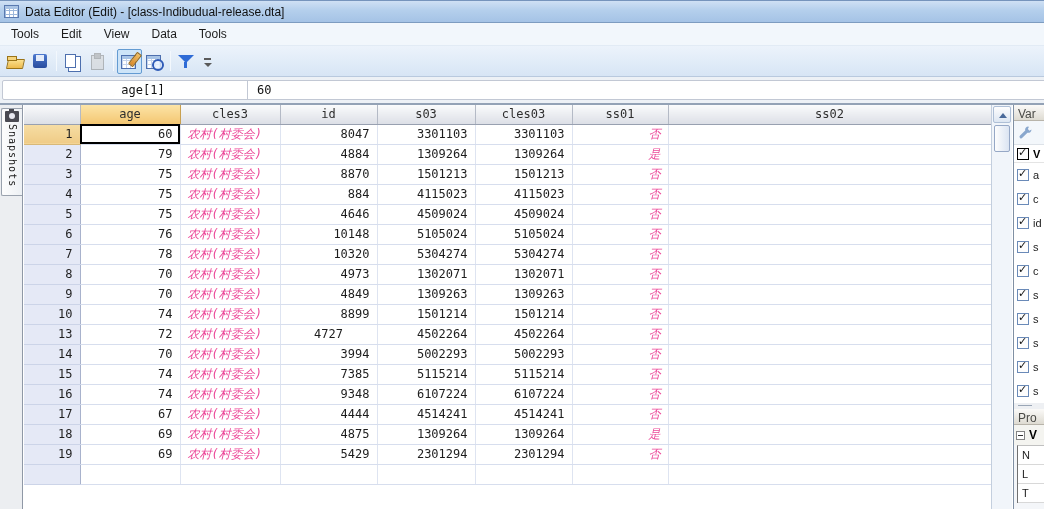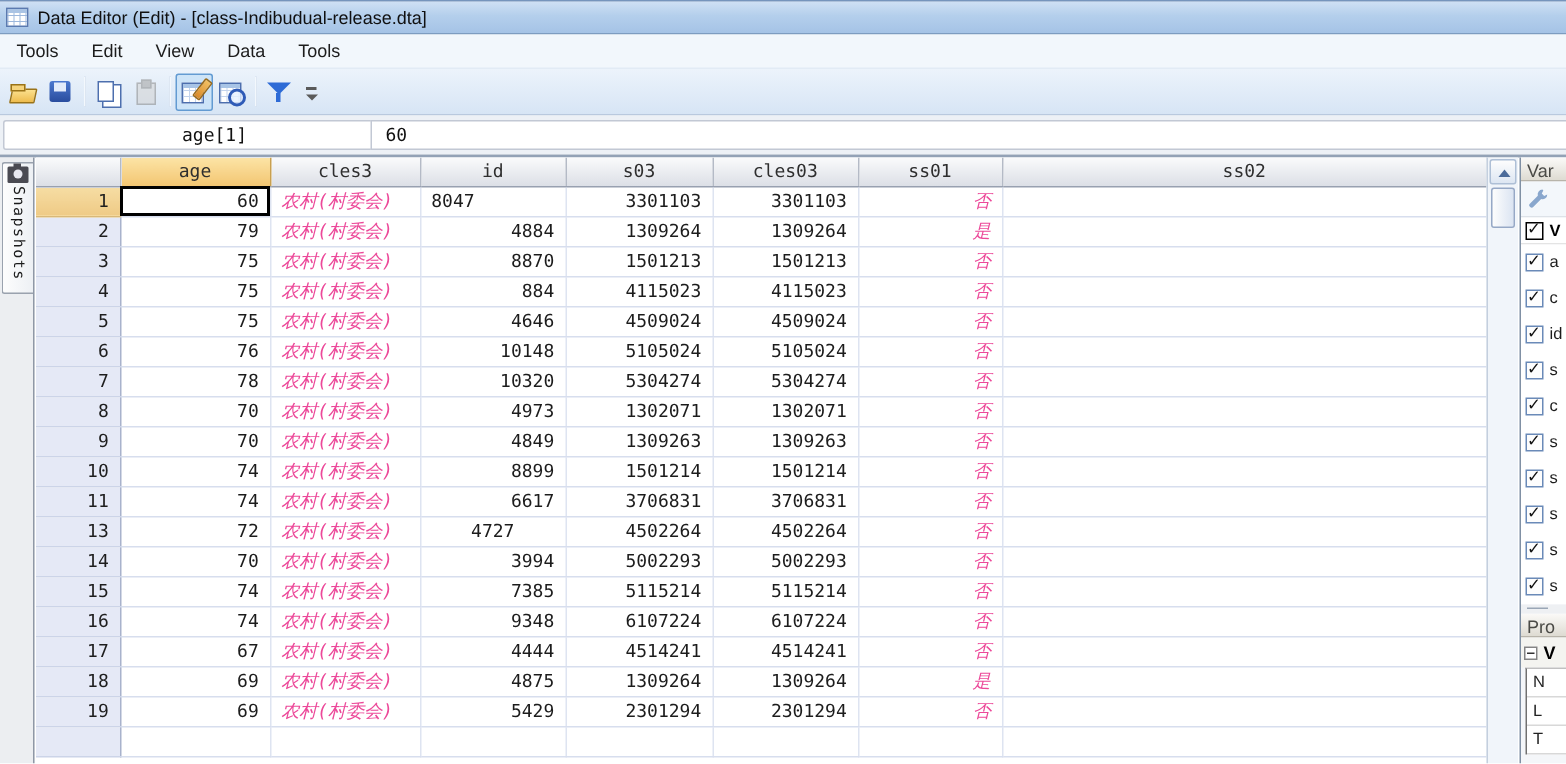--- a/index.html
+++ b/index.html
@@ -251,21 +251,21 @@
             <th>cles03</th>
             <th>ss01</th>
             <th>ss02</th>
           </tr>
         </thead>
         <tbody>
           <tr>
             <th class="rn selrow">1</th>
             <td class=" selcell" style="text-align: right;">60</td>
             <td class="lab" style="text-align: left;">农村(村委会)</td>
-            <td style="">8047</td>
+            <td style="text-align: right;">8047</td>
             <td style="text-align: right;">3301103</td>
             <td style="text-align: right;">3301103</td>
             <td class="lab" style="text-align: right;">否</td>
             <td style="text-align: right;"></td>
           </tr>
           <tr>
             <th class="rn">2</th>
             <td style="text-align: right;">79</td>
             <td class="lab" style="text-align: left;">农村(村委会)</td>
             <td style="text-align: right;">4884</td>
@@ -344,30 +344,20 @@
             <td class="lab" style="text-align: right;">否</td>
             <td style="text-align: right;"></td>
           </tr>
           <tr>
             <th class="rn">10</th>
             <td style="text-align: right;">74</td>
             <td class="lab" style="text-align: left;">农村(村委会)</td>
             <td style="text-align: right;">8899</td>
             <td style="text-align: right;">1501214</td>
             <td style="text-align: right;">1501214</td>
-            <td class="lab" style="text-align: right;">否</td>
-            <td style="text-align: right;"></td>
-          </tr>
-          <tr>
-            <th class="rn">11</th>
-            <td style="text-align: right;">74</td>
-            <td class="lab" style="text-align: left;">农村(村委会)</td>
-            <td style="text-align: right;">6617</td>
-            <td style="text-align: right;">3706831</td>
-            <td style="text-align: right;">3706831</td>
             <td class="lab" style="text-align: right;">否</td>
             <td style="text-align: right;"></td>
           </tr>
           <tr>
             <th class="rn">13</th>
             <td style="text-align: right;">72</td>
             <td class="lab" style="text-align: left;">农村(村委会)</td>
             <td style="text-align: center;">4727</td>
             <td style="text-align: right;">4502264</td>
             <td style="text-align: right;">4502264</td>

